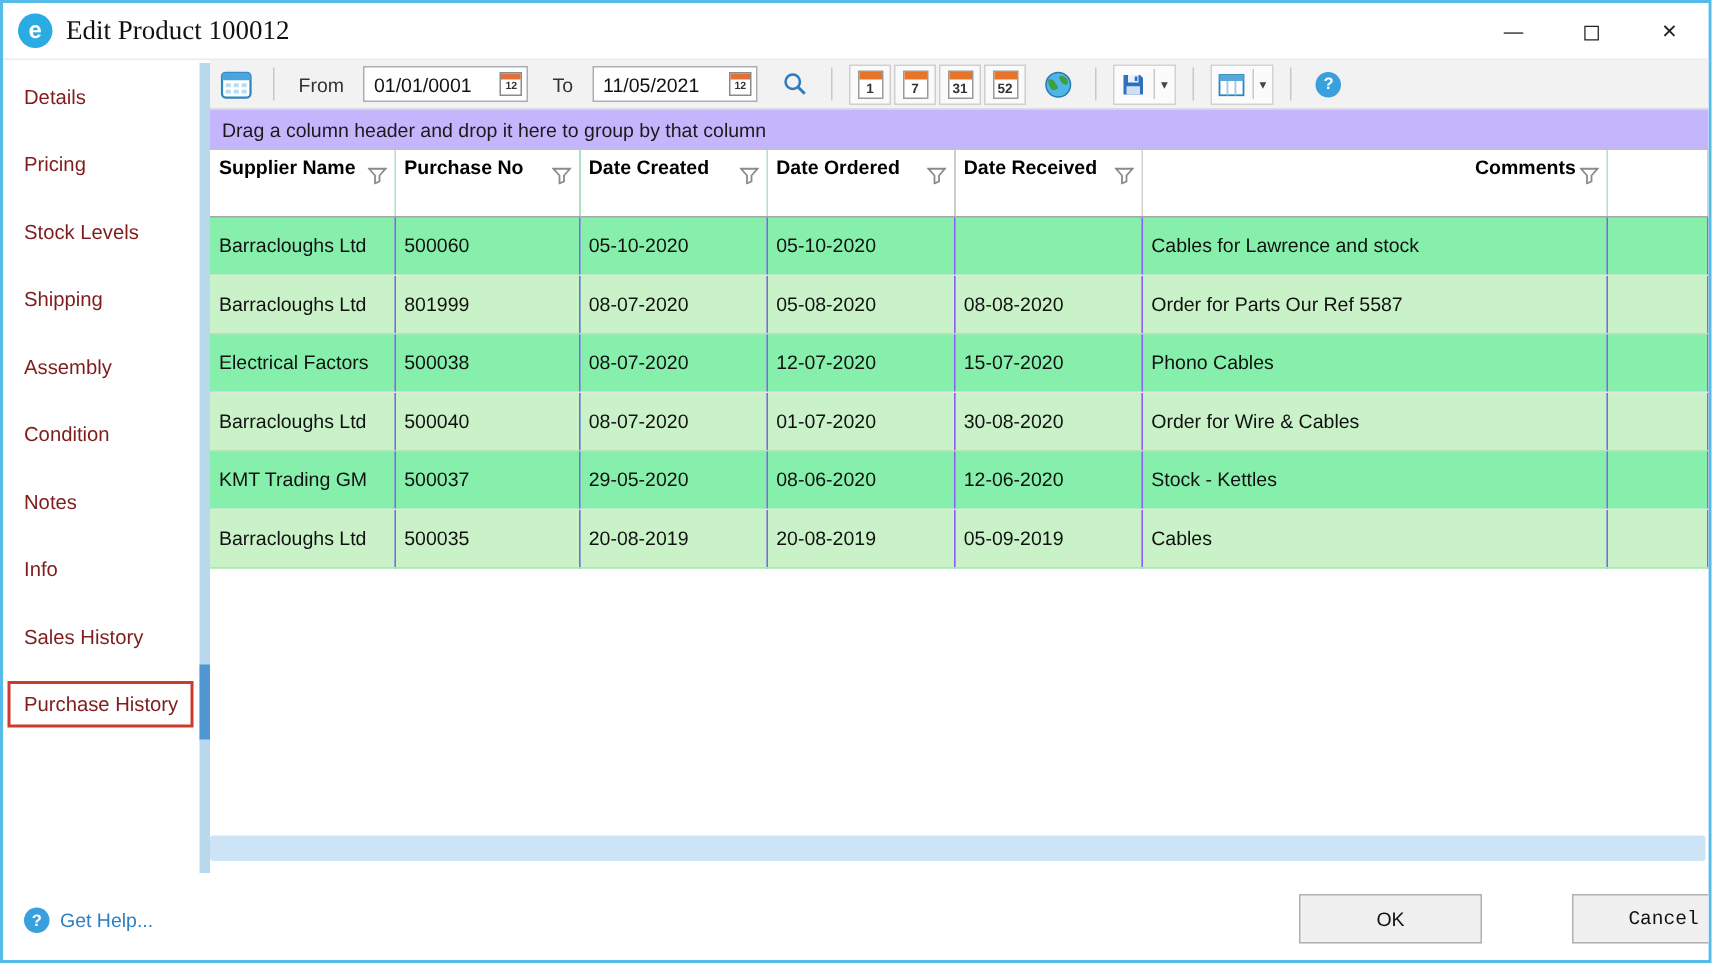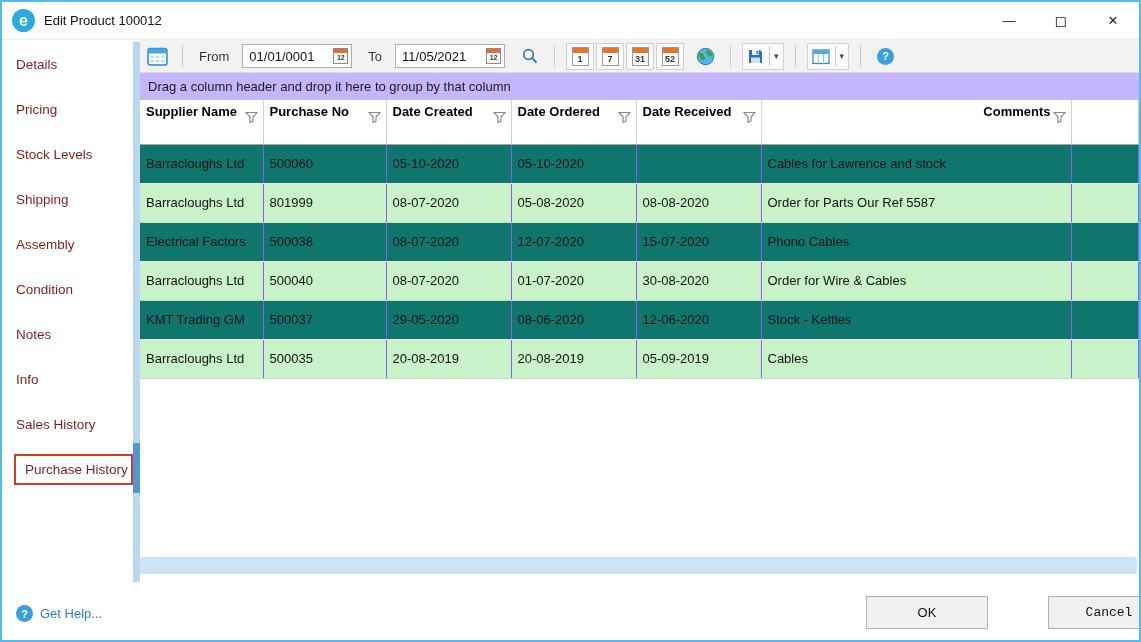--- a/index.html
+++ b/index.html
@@ -16,32 +16,32 @@
   .titlebar {
     position: absolute; left: 0; top: 0; right: 0; height: 38px;
     background: #fff; display: flex; align-items: center; padding-left: 10px;
     border-bottom: 1px solid #ececec;
   }
   .logo {
     width: 23px; height: 23px; border-radius: 50%;
     background: #2aabe2; color: #fff; font-weight: bold; font-size: 16px;
     display: flex; align-items: center; justify-content: center;
   }
-  .title { margin-left: 9px; font-size: 13px; color: #111; }
+  .title { margin-left: 9px; font-size: 18px; color: #111; font-family: Liberation Serif, serif; }
   .win-controls { position: absolute; right: 0; top: 0; height: 100%; display: flex; }
   .win-btn {
     width: 52px; height: 100%; display: flex; align-items: center;
     justify-content: center; font-size: 13px; color: #222; cursor: default;
   }
   .win-btn.max { font-size: 15px; }
 
   
   .sidebar { position: absolute; left: 0; top: 38px; width: 131px; bottom: 55px; background: #fff; padding-top: 2px; }
   .side-item { height: 45px; display: flex; align-items: center; padding-left: 14px; font-size: 13.5px; color: #7f1d1d; }
-  .side-item.selected { padding-left: 12px; }
+  .side-item.selected { padding-left: 3px; }
   .side-item.selected .side-label {
     display: inline-block; width: 124px; border: 2px solid var(--sel-red, #cf3b2a);
     padding: 6px 0 6px 9px; background: #fff;
   }
 
   
   .vstrip { position: absolute; left: 131px; top: 40px; width: 7px; height: 540px; background: #b9d8ee; }
   .vthumb { position: absolute; left: 0; top: 401px; width: 7px; height: 50px; background: #4f97d2; }
 
   
@@ -78,21 +78,21 @@
     width: 17px; height: 17px; border-radius: 50%; background: #3aa0dd; color: #fff;
     font-size: 11px; font-weight: bold; display: flex; align-items: center; justify-content: center;
   }
 
   .groupbar {
     height: 27px; background: #c4b5fd; border-bottom: 1px solid #c2c2c2;
     display: flex; align-items: center; padding-left: 8px; font-size: 13px; color: #1a1a1a;
   }
 
   
-  table.grid { border-collapse: collapse; table-layout: fixed; width: 100%; font-size: 13px; background: #0f766e; }
+  table.grid { border-collapse: collapse; table-layout: fixed; width: 100%; font-size: 13px; background: #86efac; }
   .grid th {
     height: 44px; vertical-align: top; text-align: left; font-weight: bold;
     padding: 4px 20px 0 6px; position: relative; line-height: 1.3;
     border-right: 1px solid #d0d0d0; border-bottom: 1px solid #a6a6a6; background: #fff;
   }
   .grid th .funnel { position: absolute; right: 5px; top: 11px; }
   .grid td {
     height: 39px; padding: 8px 6px; white-space: nowrap; overflow: hidden;
     border-right: 1px solid #8b5cf6; border-bottom: 1px solid #e4e4e4; color: #111;
   }

